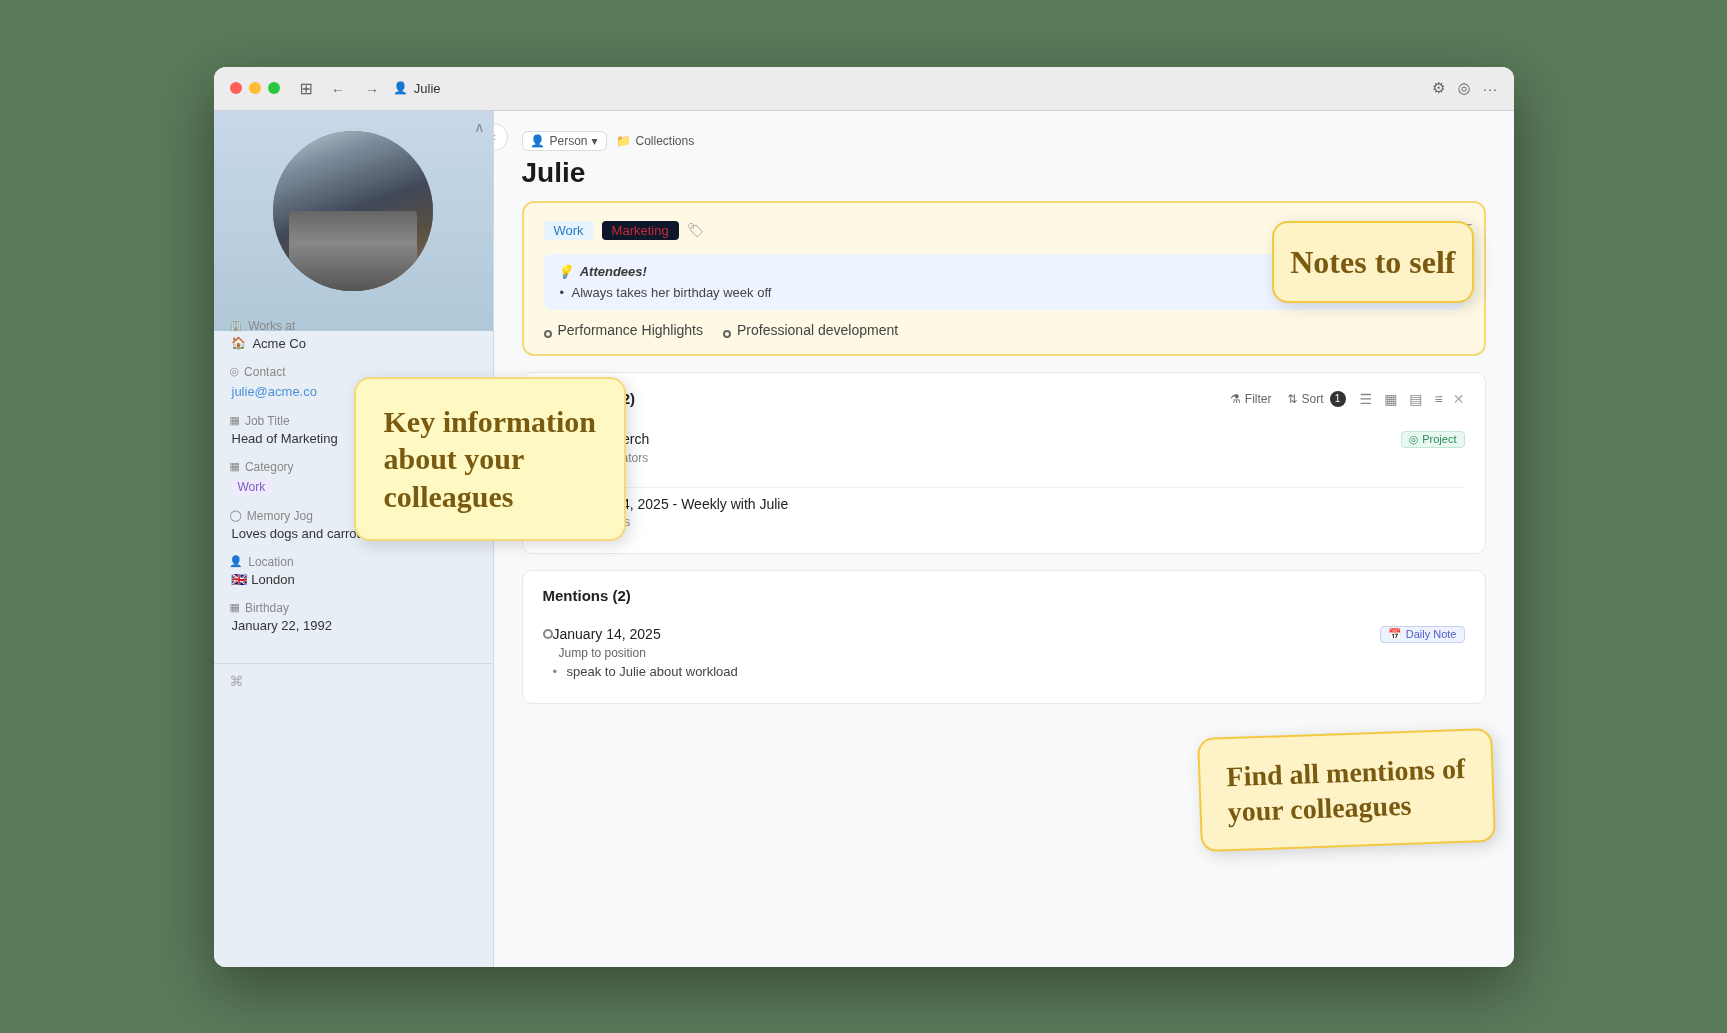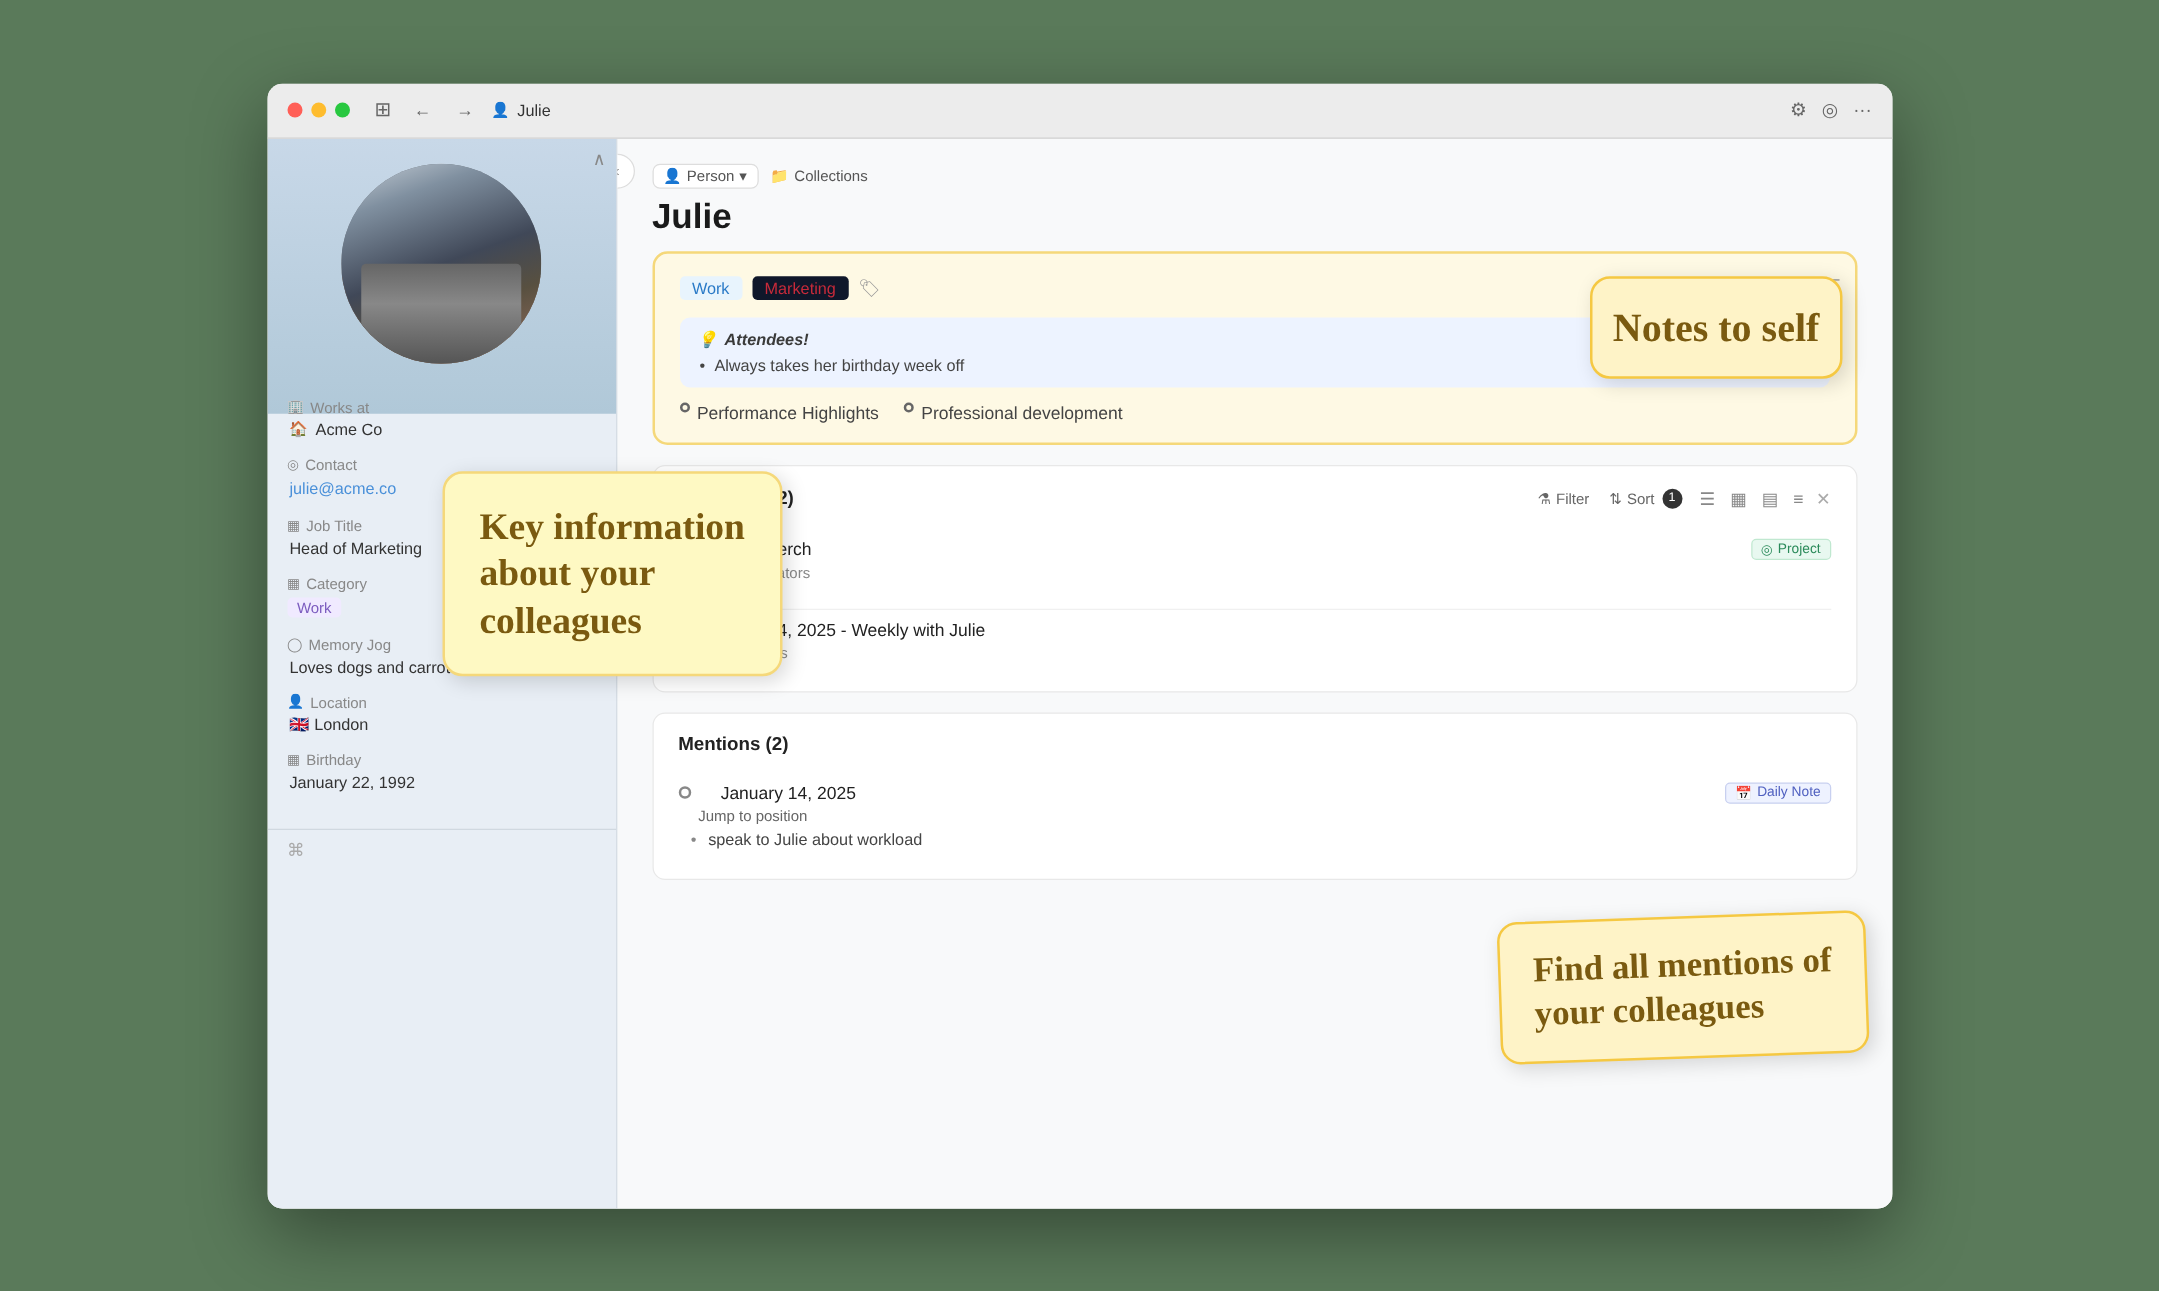--- a/index.html
+++ b/index.html
@@ -388,21 +388,21 @@
     }
 
     .section-row {
       display: flex;
       gap: 20px;
       margin-top: 8px;
     }
 
     .section-item {
       display: flex;
-      align-items: flex-start;
+      align-items: flex-end;
       gap: 6px;
       font-size: 14px;
       color: #444;
       font-weight: 500;
     }
 
     .section-dot {
       width: 8px;
       height: 8px;
       border-radius: 50%;
@@ -530,21 +530,21 @@
     .mention-item {
       padding: 8px 0;
       border-bottom: 1px solid #f0f0f0;
     }
 
     .mention-item:last-child { border-bottom: none; }
 
     .mention-title {
       display: flex;
       align-items: center;
-      gap: 24px;
+      gap: 0;
       font-size: 14px;
       font-weight: 500;
       color: #222;
     }
 
     .mention-sub {
       font-size: 12px;
       color: #666;
       margin-top: 3px;
       padding-left: 16px;

